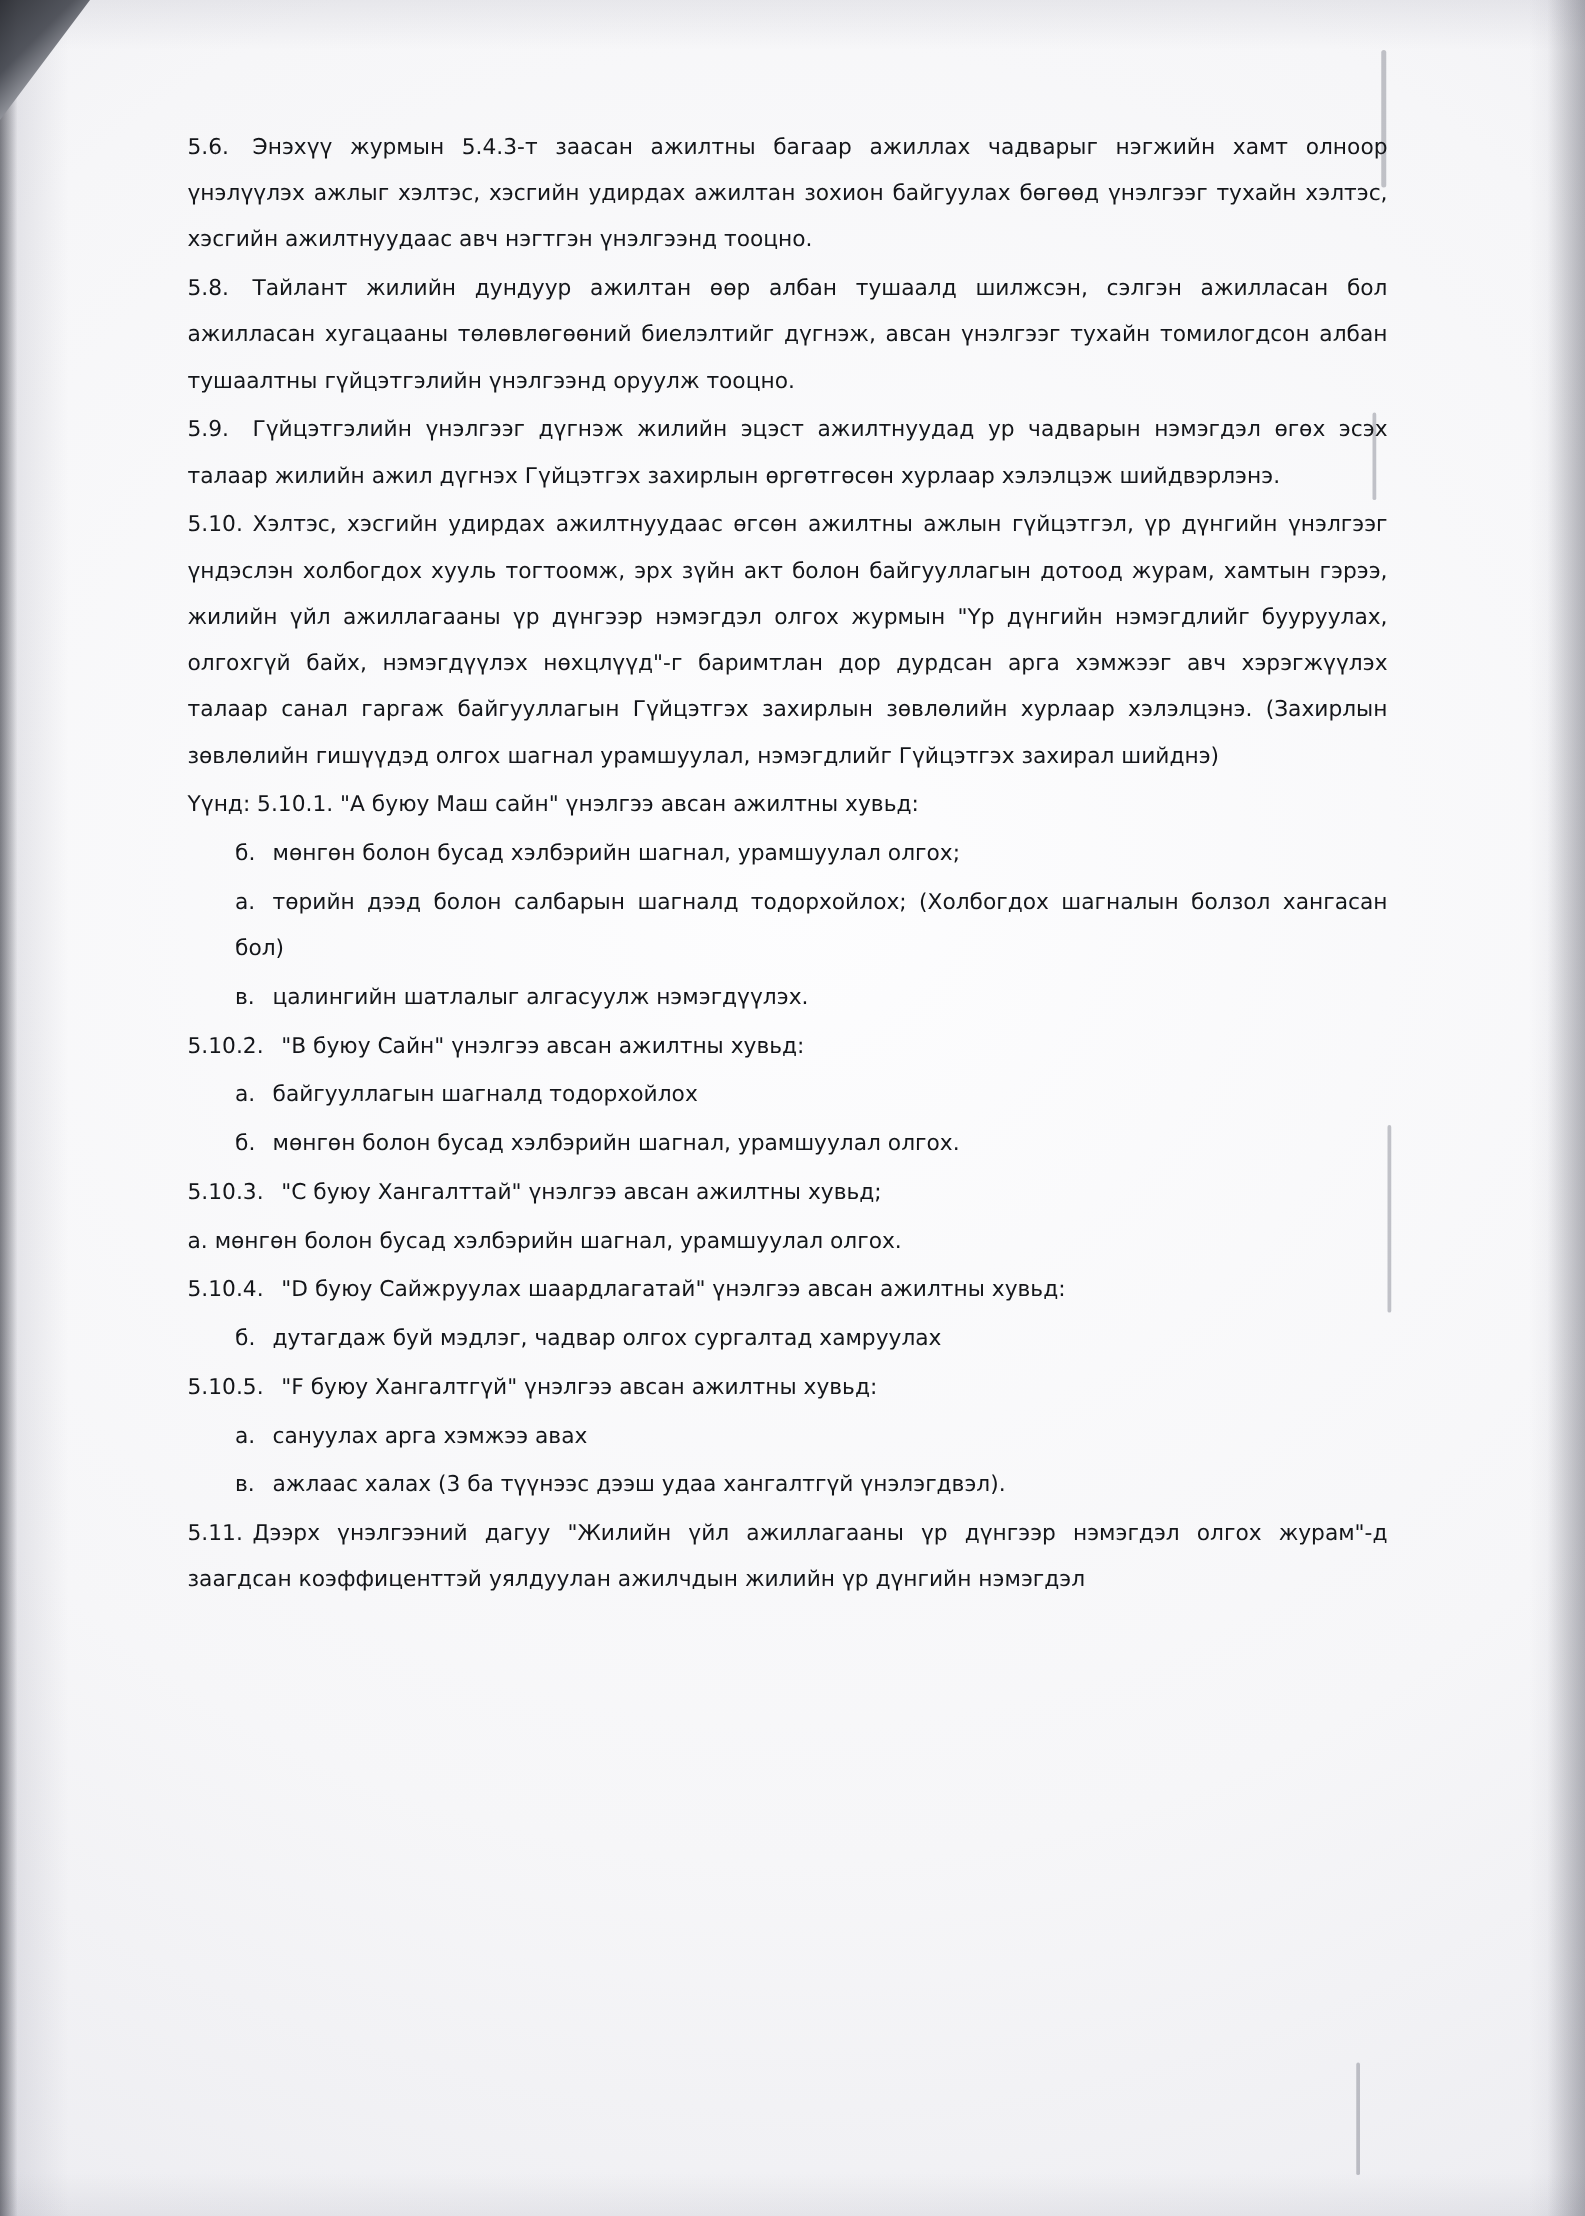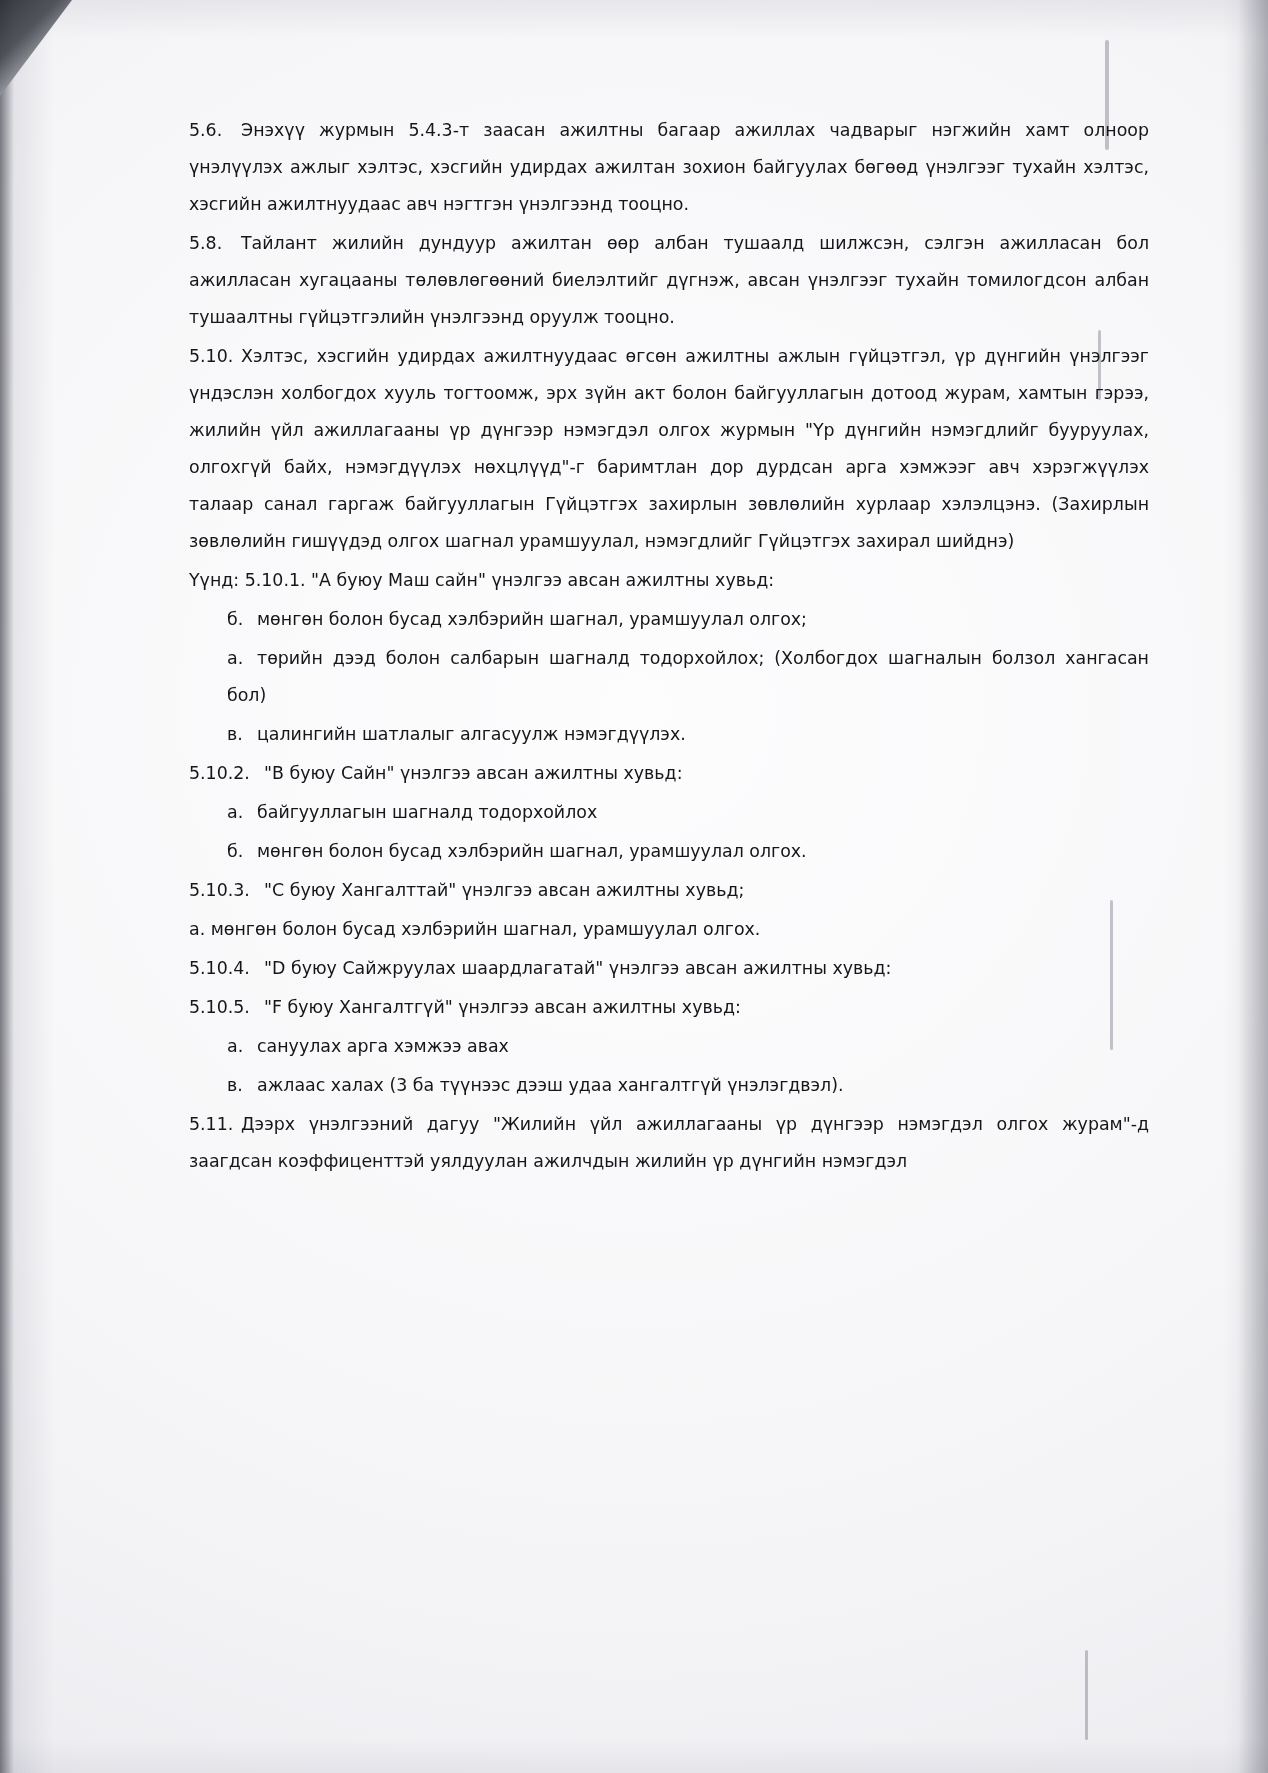--- a/index.html
+++ b/index.html
@@ -56,26 +56,25 @@
   }
   .speck {
     position: absolute;
     background: rgba(90,92,105,0.35);
     border-radius: 50%;
   }
 
   .doc {
     position: absolute;
     left: 150px;
-    top: 112px;
+    top: 100px;
     width: 960px;
     color: #14161a;
     font-size: 17.4px;
     line-height: 37px;
-    margin-left: 39px;
   }
 
   p.para {
     margin: 0 0 2px 0;
     text-align: justify;
     text-indent: 0;
   }
   .num {
     display: inline-block;
     min-width: 52px;
@@ -117,20 +116,23 @@
 
   <p class="para">
     <span class="num">5.6.</span><span>Энэхүү журмын 5.4.3-т заасан ажилтны багаар ажиллах чадварыг нэгжийн хамт олноор үнэлүүлэх ажлыг хэлтэс, хэсгийн удирдах ажилтан зохион байгуулах бөгөөд үнэлгээг тухайн хэлтэс, хэсгийн ажилтнуудаас авч нэгтгэн үнэлгээнд тооцно.</span>
   </p>
 
 
   <p class="para">
     <span class="num">5.8.</span><span>Тайлант жилийн дундуур ажилтан өөр албан тушаалд шилжсэн, сэлгэн ажилласан бол ажилласан хугацааны төлөвлөгөөний биелэлтийг дүгнэж, авсан үнэлгээг тухайн томилогдсон албан тушаалтны гүйцэтгэлийн үнэлгээнд оруулж тооцно.</span>
   </p>
 
+  <p class="para">
+    <span class="num">5.9.</span><span>Гүйцэтгэлийн үнэлгээг дүгнэж жилийн эцэст ажилтнуудад ур чадварын нэмэгдэл өгөх эсэх талаар жилийн ажил дүгнэх Гүйцэтгэх захирлын өргөтгөсөн хурлаар хэлэлцэж шийдвэрлэнэ.</span>
+  </p>
 
   <p class="para">
     <span class="num">5.10.</span><span>Хэлтэс, хэсгийн удирдах ажилтнуудаас өгсөн ажилтны ажлын гүйцэтгэл, үр дүнгийн үнэлгээг үндэслэн холбогдох хууль тогтоомж, эрх зүйн акт болон байгууллагын дотоод журам, хамтын гэрээ, жилийн үйл ажиллагааны үр дүнгээр нэмэгдэл олгох журмын "Үр дүнгийн нэмэгдлийг бууруулах, олгохгүй байх, нэмэгдүүлэх нөхцлүүд"-г баримтлан дор дурдсан арга хэмжээг авч хэрэгжүүлэх талаар санал гаргаж байгууллагын Гүйцэтгэх захирлын зөвлөлийн хурлаар хэлэлцэнэ. (Захирлын зөвлөлийн гишүүдэд олгох шагнал урамшуулал, нэмэгдлийг Гүйцэтгэх захирал шийднэ)</span>
   </p>
 
   <p class="para noindent">Үүнд: 5.10.1. "А буюу Маш сайн" үнэлгээ авсан ажилтны хувьд:</p>
 
   <p class="para lvl2 noindent">
     <span class="item-letter">б.</span><span>мөнгөн болон бусад хэлбэрийн шагнал, урамшуулал олгох;</span>
   </p>
@@ -152,20 +154,23 @@
   </p>
 
   <p class="para lvl1 noindent">
     <span class="sub-num">5.10.3.</span><span>"С буюу Хангалттай" үнэлгээ авсан ажилтны хувьд;</span>
   </p>
   <p class="para lvl2-plain noindent">а. мөнгөн болон бусад хэлбэрийн шагнал, урамшуулал олгох.</p>
 
   <p class="para lvl1 noindent">
     <span class="sub-num">5.10.4.</span><span>"D буюу Сайжруулах шаардлагатай" үнэлгээ авсан ажилтны хувьд:</span>
   </p>
+  <p class="para lvl2 noindent">
+    <span class="item-letter">б.</span><span>дутагдаж буй мэдлэг, чадвар олгох сургалтад хамруулах</span>
+  </p>
 
   <p class="para lvl1 noindent">
     <span class="sub-num">5.10.5.</span><span>"F буюу Хангалтгүй" үнэлгээ авсан ажилтны хувьд:</span>
   </p>
   <p class="para lvl2 noindent">
     <span class="item-letter">а.</span><span>сануулах арга хэмжээ авах</span>
   </p>
   <p class="para lvl2 noindent">
     <span class="item-letter">в.</span><span>ажлаас халах (3 ба түүнээс дээш удаа хангалтгүй үнэлэгдвэл).</span>
   </p>

